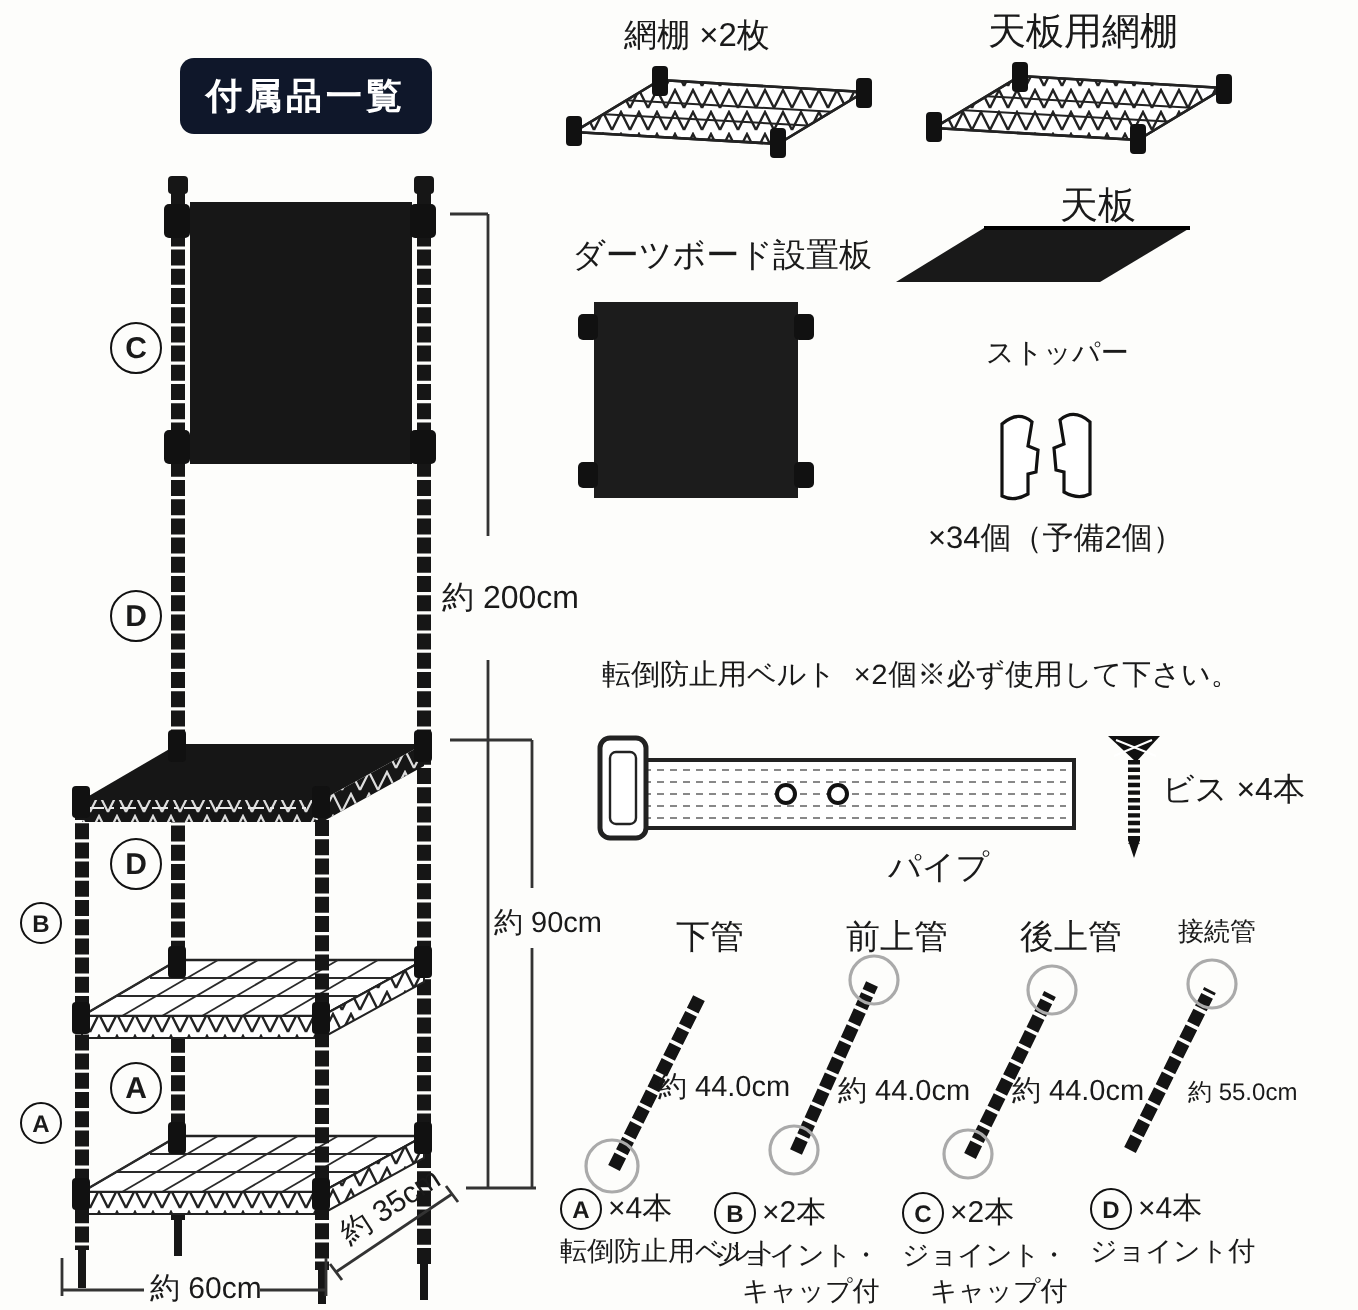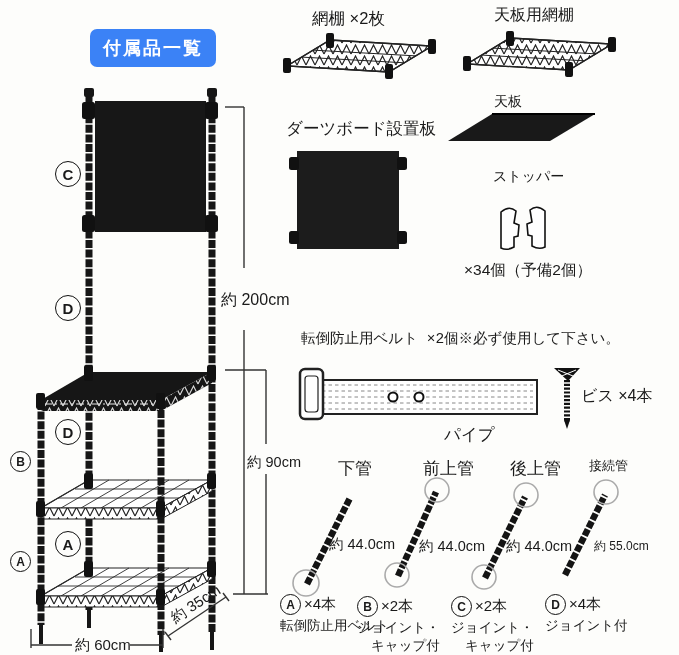--- a/index.html
+++ b/index.html
@@ -1,20 +1,20 @@
 <!DOCTYPE html>
 <html><head>
 <meta charset="utf-8">
 <style>
   html,body{margin:0;padding:0;background:#fdfdfb;}
   .canvas{position:relative;width:679px;height:655px;background:#fdfdfb;overflow:hidden;
           font-family:"Liberation Sans",sans-serif;color:#1a1a1a;}
   .canvas svg{position:absolute;left:0;top:0;}
   .lbl{position:absolute;white-space:nowrap;color:#1a1a1a;line-height:1.15;}
-  .badge{position:absolute;left:90px;top:29px;background:#3b82f6;color:#fff;font-weight:bold;
+  .badge{position:absolute;left:90px;top:29px;background:#0f172a;color:#fff;font-weight:bold;
          font-size:18px;letter-spacing:2px;padding:7px 13px;border-radius:7px;}
   .circ{position:absolute;border:1.8px solid #111;border-radius:50%;display:flex;
         align-items:center;justify-content:center;font-weight:bold;background:transparent;}
   .circ.big{width:24px;height:24px;font-size:15px;}
   .circ.sml{width:19px;height:19px;font-size:12px;}
   .legend{position:absolute;font-size:14px;}
   .legend .row{display:flex;align-items:center;gap:3px;}
   .legend .row .circ{position:static;flex:0 0 auto;}
   .legend .note{margin-top:2px;font-size:13.5px;white-space:nowrap;}
   .legend .note.ind{margin-left:14px;margin-top:0;}
@@ -227,22 +227,22 @@
   </g>
   <g>
     <line x1="565" y1="575" x2="605" y2="495" stroke="#141414" stroke-width="6.5" stroke-dasharray="7 1.8"></line>
     <circle cx="606" cy="492" r="12" fill="none" stroke="#aaa" stroke-width="1.6"></circle>
   </g>
 </svg>
 
 <div class="badge">付属品一覧</div>
 
 <div class="lbl" style="left:312px;top:9px;font-size:16.5px;">網棚 ×2枚</div>
-<div class="lbl" style="left:494px;top:6px;font-size:16px;">天板用網棚</div>
-<div class="lbl" style="left:494px;top:93px;font-size:14px;">天板</div>
+<div class="lbl" style="left:494px;top:6px;font-size:19px;">天板用網棚</div>
+<div class="lbl" style="left:530px;top:93px;font-size:19px;">天板</div>
 <div class="lbl" style="left:286px;top:119px;font-size:16.5px;">ダーツボード設置板</div>
 <div class="lbl" style="left:493px;top:168px;font-size:14px;">ストッパー</div>
 <div class="lbl" style="left:464px;top:261px;font-size:15.5px;">×34個（予備2個）</div>
 <div class="lbl" style="left:301px;top:331px;font-size:14.5px;font-family:Liberation Mono, monospace;">転倒防止用ベルト ×2個※必ず使用して下さい。</div>
 <div class="lbl" style="left:444px;top:425px;font-size:16.5px;">パイプ</div>
 <div class="lbl" style="left:581px;top:387px;font-size:16px;">ビス ×4本</div>
 
 <div class="lbl" style="left:221px;top:291px;font-size:16px;">約 200cm</div>
 <div class="lbl" style="left:247px;top:454px;font-size:14.5px;">約 90cm</div>
 <div class="lbl rot35" style="left:172px;top:610px;font-size:15px;">約 35cm</div>

